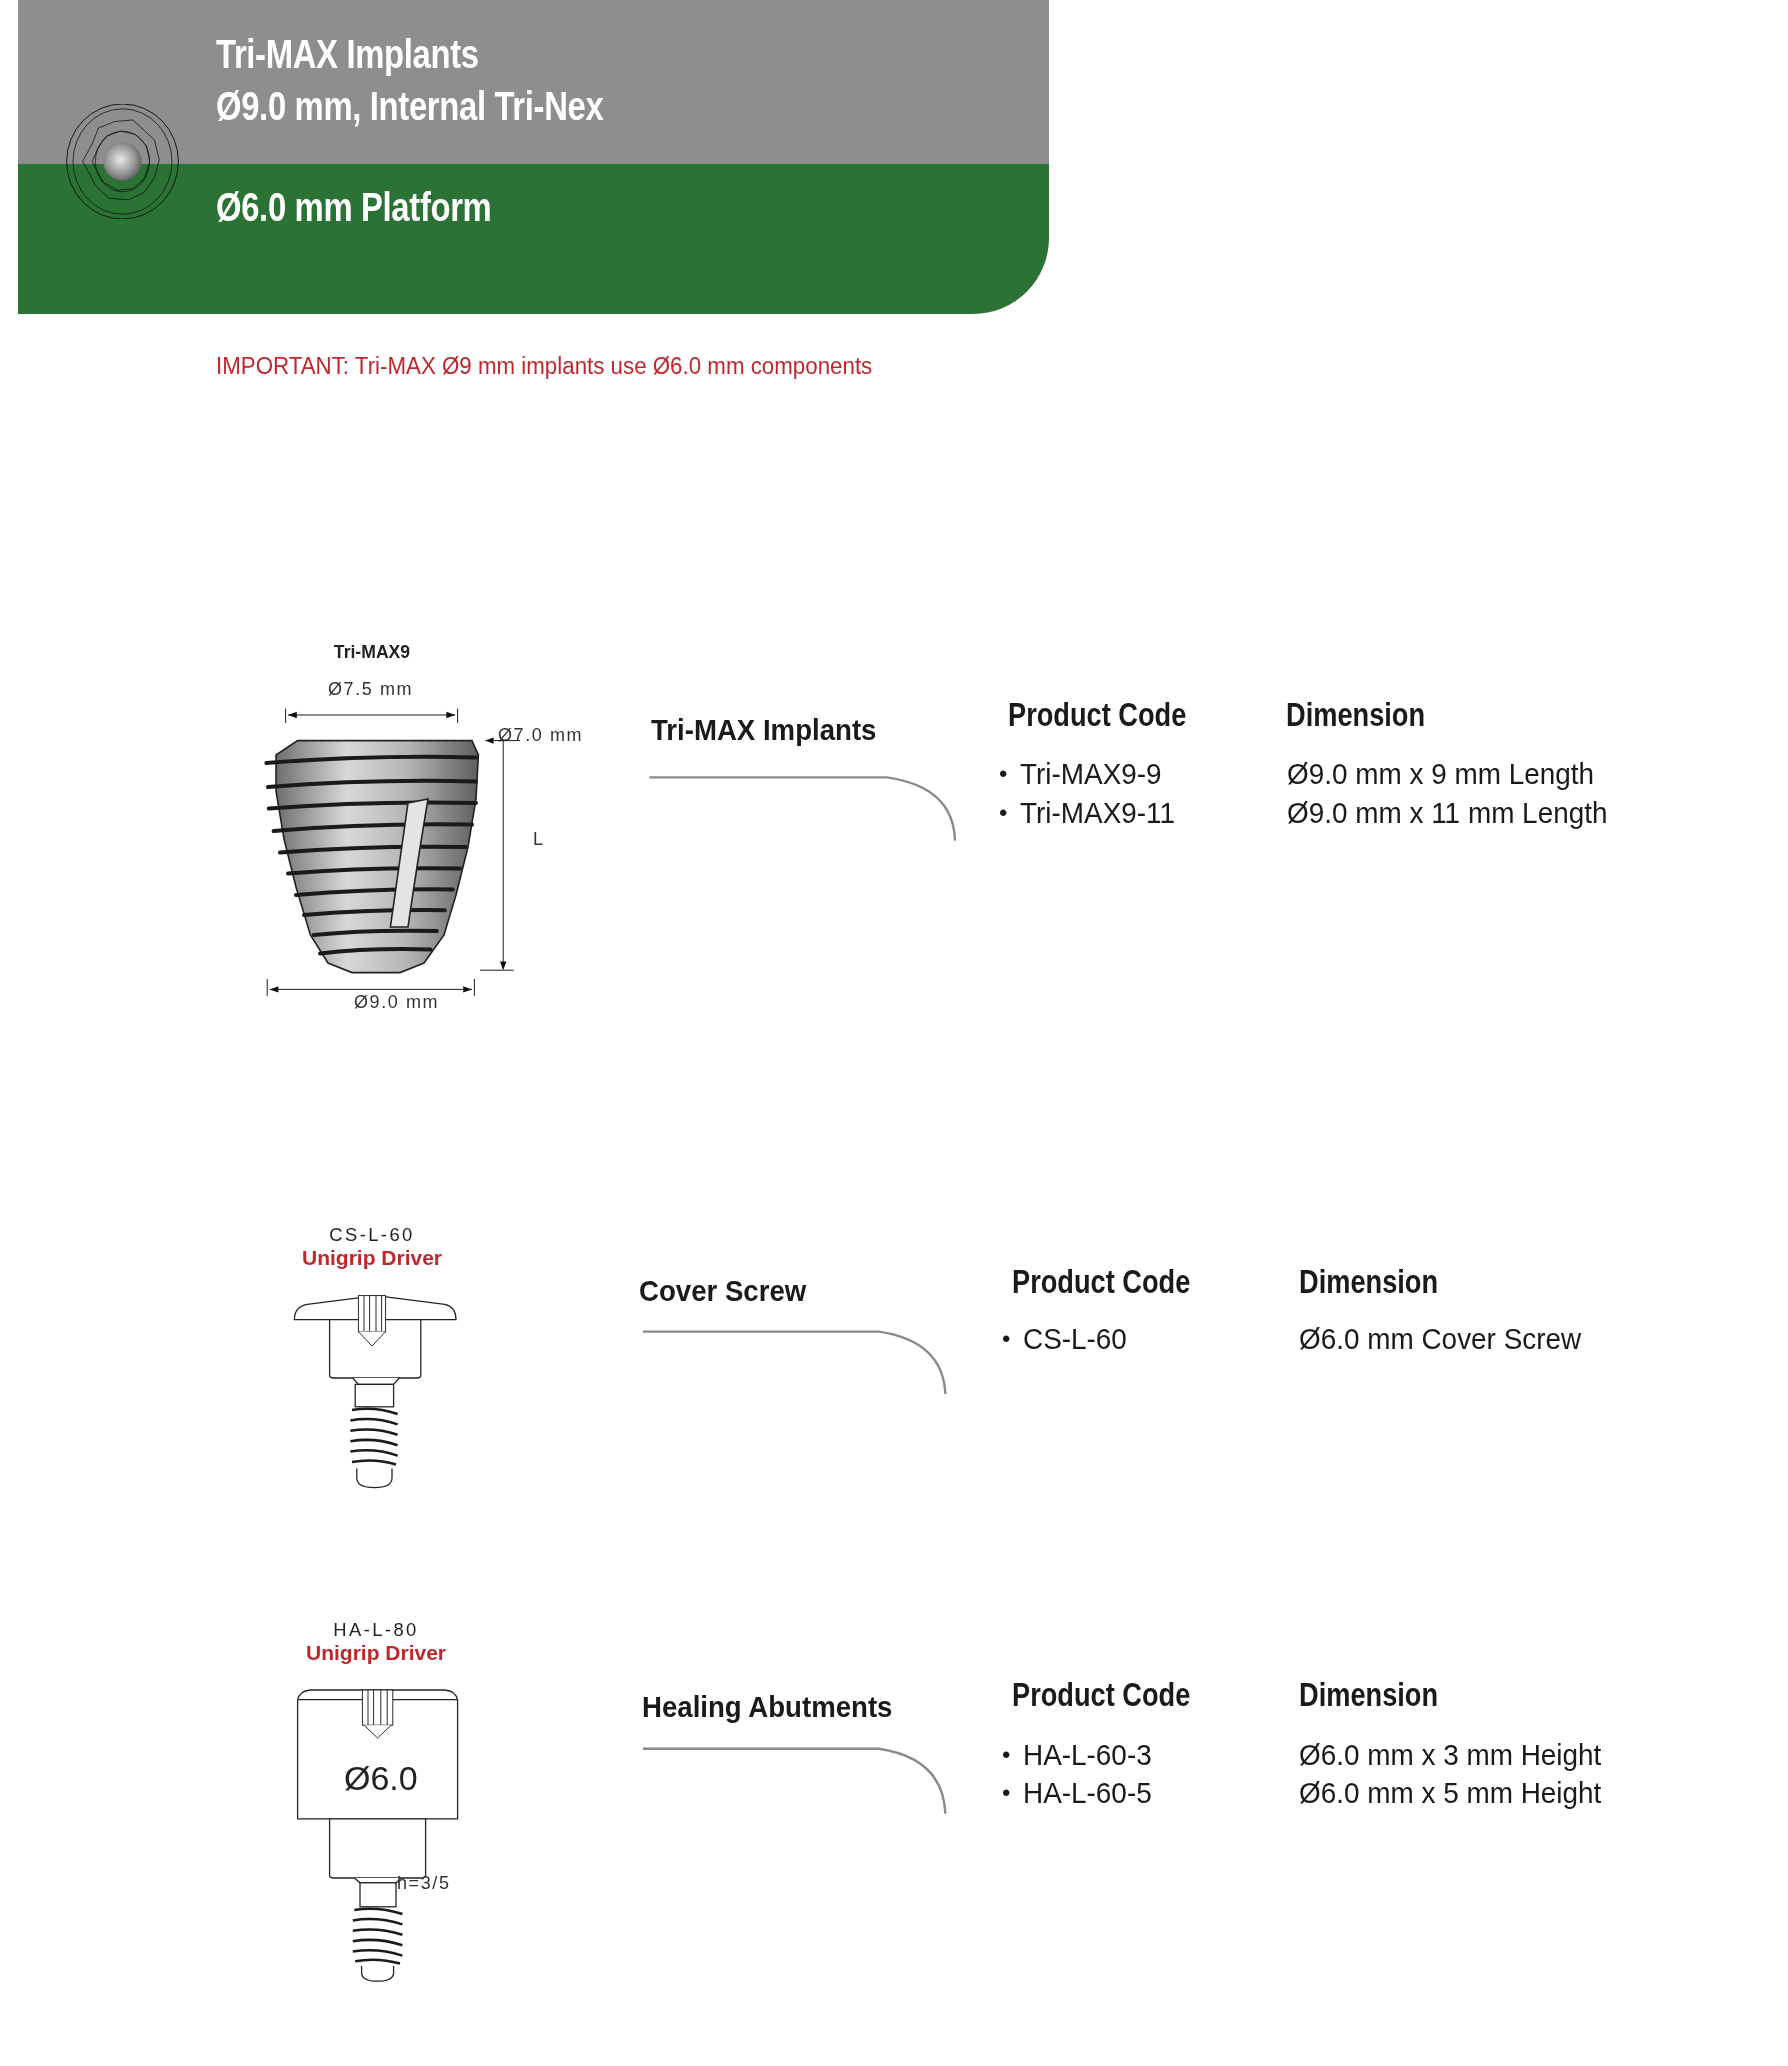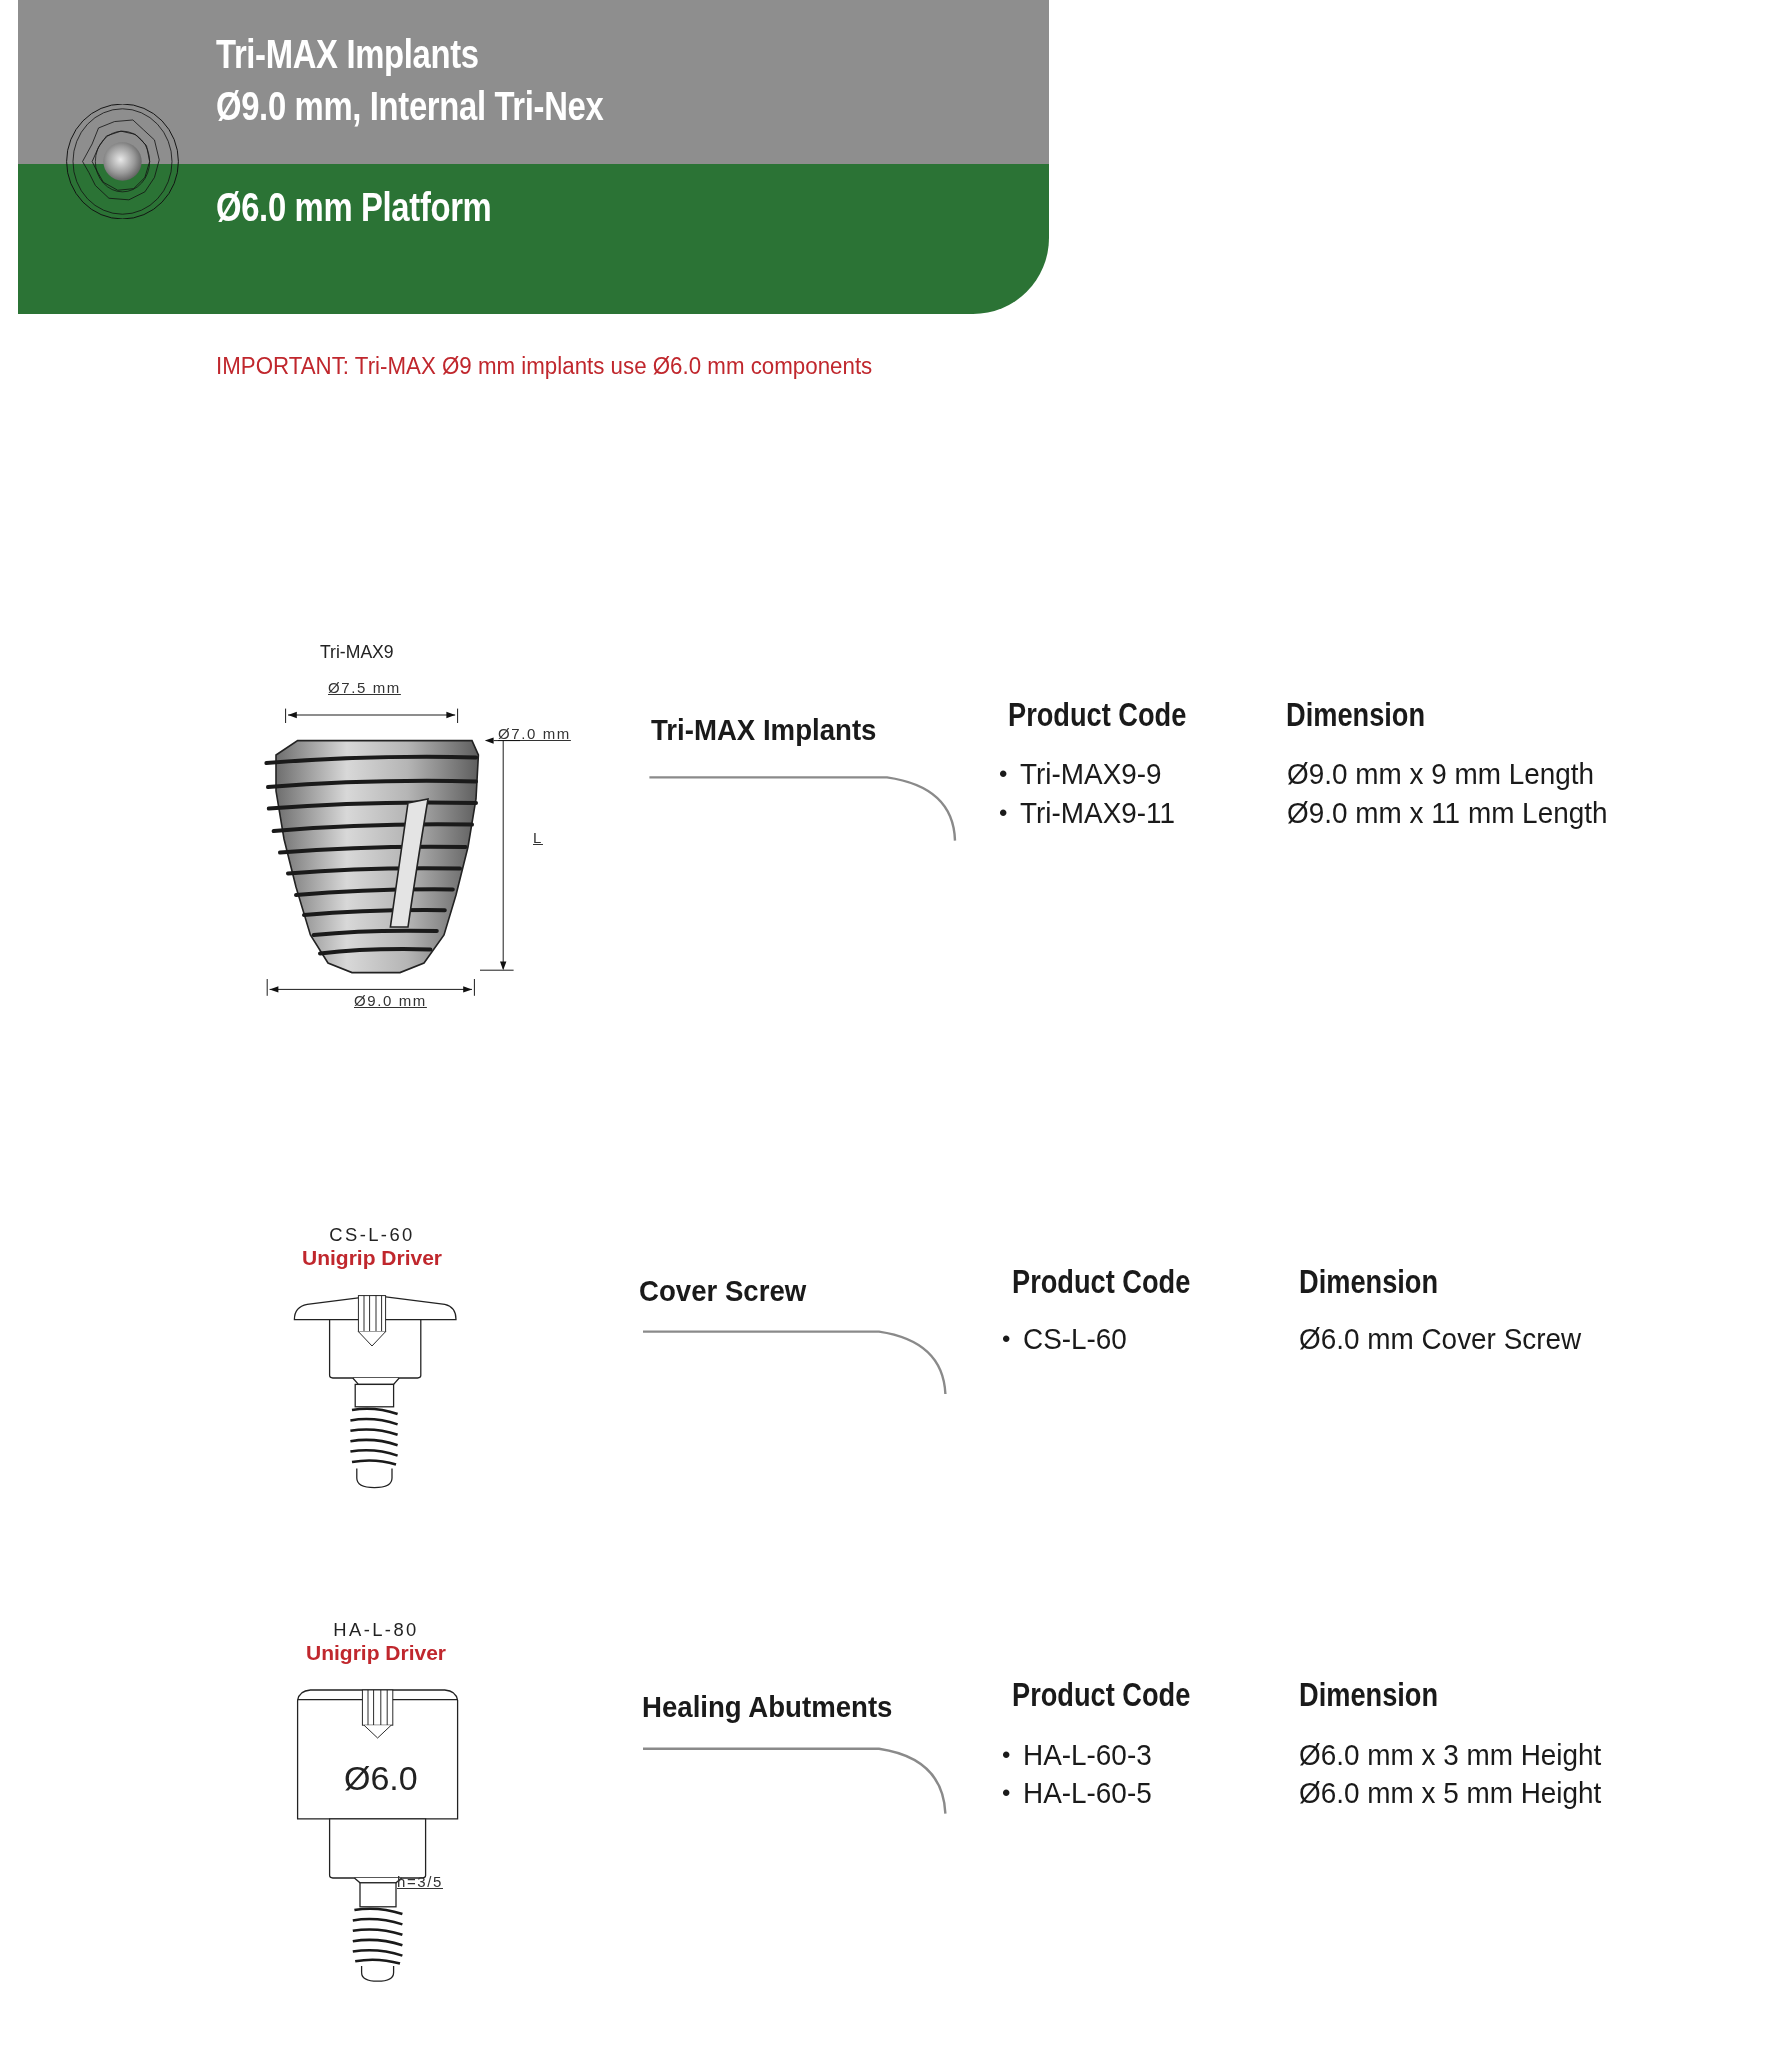--- a/index.html
+++ b/index.html
@@ -20,22 +20,22 @@
 
   
   .sec-title { font-weight: bold; font-size: 30px; color: #1a1a1a; white-space: nowrap;
                transform: scaleX(0.92); transform-origin: left top; }
   .col-head { font-weight: bold; font-size: 34px; color: #1a1a1a; white-space: nowrap;
               transform: scaleX(0.8); transform-origin: left top; }
   .row-text { font-size: 30px; color: #1a1a1a; white-space: nowrap;
               transform: scaleX(0.93); transform-origin: left top; }
   .bullet { font-size: 24px; color: #1a1a1a; }
 
-  .drw-label { font-size: 17.6px; color: #222; white-space: nowrap; text-align: left; }
-  .drw-dim { font-size: 15px; color: #333; letter-spacing: 1.6px; white-space: nowrap; text-decoration: underline; }
+  .drw-label { font-size: 17.6px; color: #222; white-space: nowrap; text-align: center; font-weight: bold; }
+  .drw-dim { font-size: 18px; color: #333; letter-spacing: 1.6px; white-space: nowrap; }
   .code-label { font-size: 18.4px; color: #222; letter-spacing: 2.4px; text-align: center; white-space: nowrap; }
   .driver-label { font-size: 21px; color: #c0272d; font-weight: bold; text-align: center; white-space: nowrap; }
   svg { display: block; }
 </style>
 </head>
 <body>
 
 <div class="abs hdr-gray"></div>
 <div class="abs hdr-green"></div>
 

